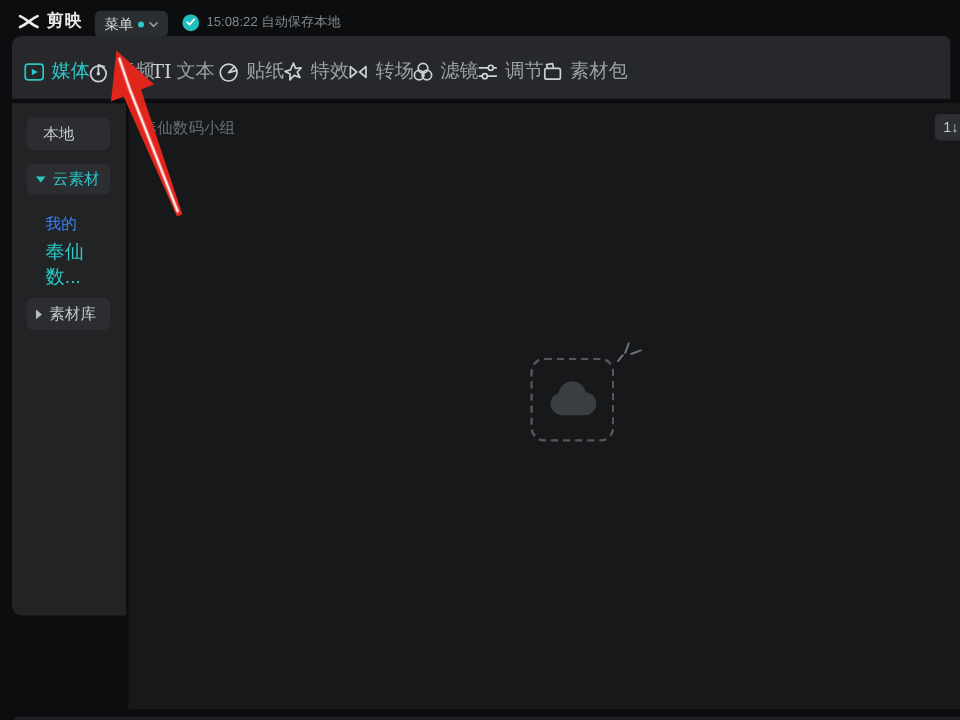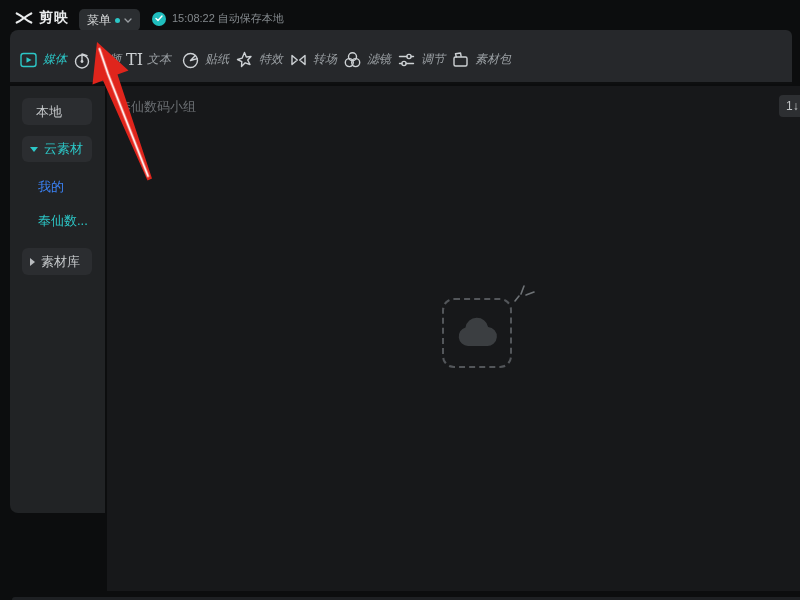--- a/index.html
+++ b/index.html
@@ -19,38 +19,38 @@
   .menu-dot{width:5px;height:5px;border-radius:50%;background:#2cc7c7;}
   .autosave{position:absolute;left:152px;top:8px;display:flex;align-items:center;gap:6px;}
   .check-circle{width:14px;height:14px;border-radius:50%;background:#1fbdbd;
     display:flex;align-items:center;justify-content:center;}
   .autosave-text{color:#83888c;font-size:11px;}
   
   .tabbar{position:absolute;left:10px;top:30px;width:782px;height:54px;background:#26282b;
     border-radius:8px 6px 0 0;border-bottom:2px solid #0e0f10;display:flex;padding-left:8px;box-sizing:border-box;}
   .tab{width:54px;display:flex;flex-direction:row;align-items:center;padding-top:7px;gap:4px;cursor:default;}
   .tab .t-icon{height:22px;display:flex;align-items:center;justify-content:center;}
-  .tab .t-label{font-size:12px;color:#9ba0a4;white-space:nowrap;font-style:italic;}
+  .tab .t-label{font-size:16px;color:#9ba0a4;white-space:nowrap;}
   .tab.active .t-label{color:#2cc7c7;}
   .ticon{stroke:#cdd1d4;fill:none;stroke-width:1.4;stroke-linecap:round;stroke-linejoin:round;}
   .tab.active .ticon{stroke:#2cc7c7;}
   .ti-text{font-family:"DejaVu Serif","Liberation Serif",serif;font-size:16px;color:#cdd1d4;line-height:20px;}
   
   .sidebar{position:absolute;left:10px;top:86px;width:95px;height:427px;background:#212325;
     border-radius:0 0 0 8px;box-sizing:border-box;padding-top:12px;}
   .divider{position:absolute;left:105px;top:86px;width:2px;height:505px;background:#0c0d0e;}
   .side-btn{width:70px;height:27px;margin:0 0 0 12px;background:#2b2d30;border-radius:6px;
     display:flex;align-items:center;box-sizing:border-box;padding-left:8px;cursor:default;}
   .side-btn .s-label{font-size:13px;color:#c6c9cb;padding-left:6px;}
   .side-row{width:70px;height:26px;margin-left:12px;display:flex;align-items:center;box-sizing:border-box;cursor:default;}
   .tri-down{width:0;height:0;border-left:4px solid transparent;border-right:4px solid transparent;border-top:5px solid #2cc7c7;}
   .tri-right{width:0;height:0;border-top:4px solid transparent;border-bottom:4px solid transparent;border-left:5px solid #b9bcbf;}
   .teal{color:#2cc7c7 !important;}
   .mine-label{font-size:13px;color:#3b82f6;padding-left:16px;}
-  .group-label{font-size:13px;color:#2cc7c7;padding-left:16px;}
+  .group-label{font-size:16px;color:#2cc7c7;padding-left:16px;}
   
   .content{position:absolute;left:107px;top:86px;width:693px;height:505px;background:#17181a;}
   .content-title{position:absolute;left:11px;top:12px;font-size:13px;color:#6b6f73;}
   .sort-btn{position:absolute;left:672px;top:9px;width:45px;height:22px;background:#2d2f32;border-radius:4px;
     display:flex;align-items:center;box-sizing:border-box;padding-left:7px;cursor:default;}
   .sort-btn span{font-size:12px;color:#c3c6c8;}
   .upload-box{position:absolute;left:335px;top:212px;width:70px;height:70px;border:2px dashed #53565a;
     border-radius:12px;box-sizing:border-box;display:flex;align-items:center;justify-content:center;cursor:default;}
   .sparkles{position:absolute;left:404px;top:196px;}
   .upload-line{position:absolute;left:363px;top:308px;transform:translateX(-50%);

